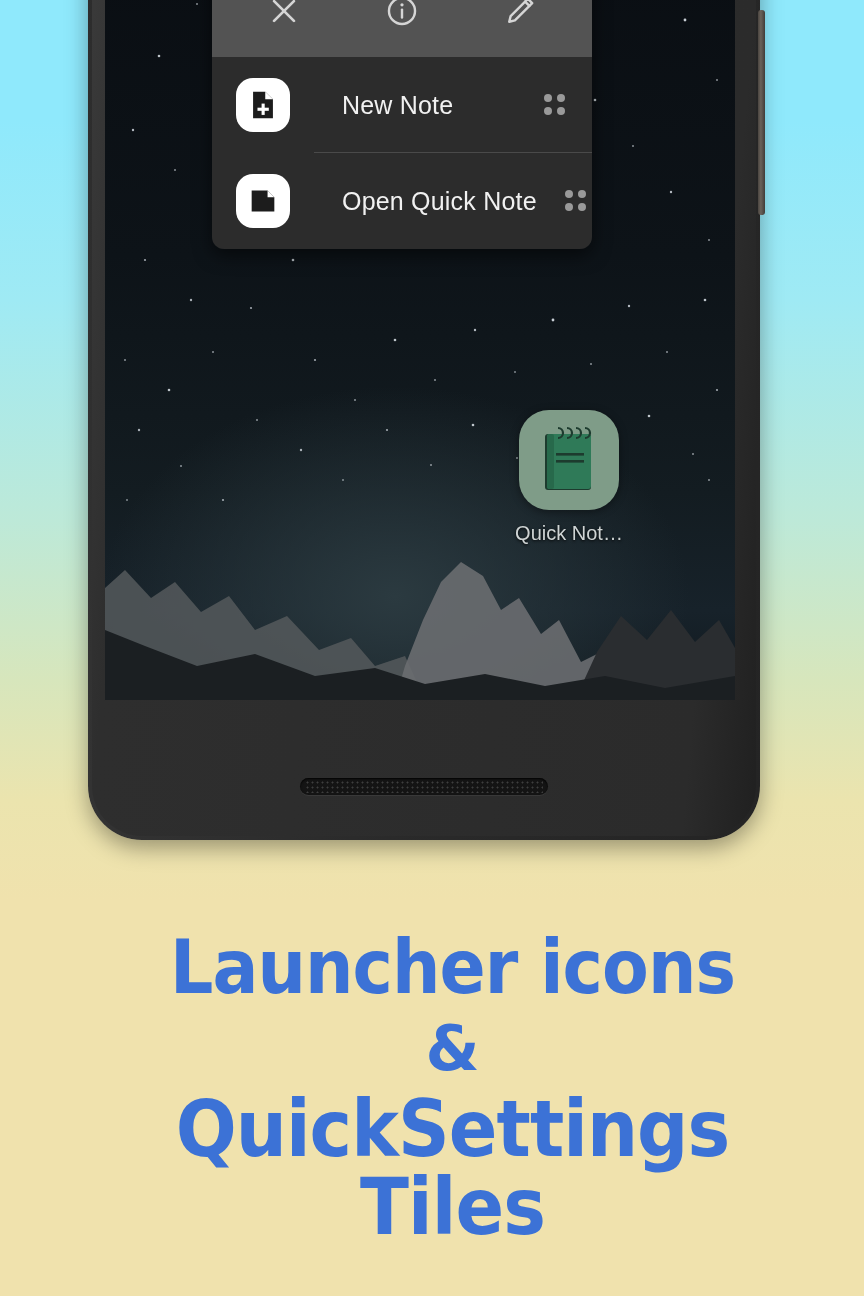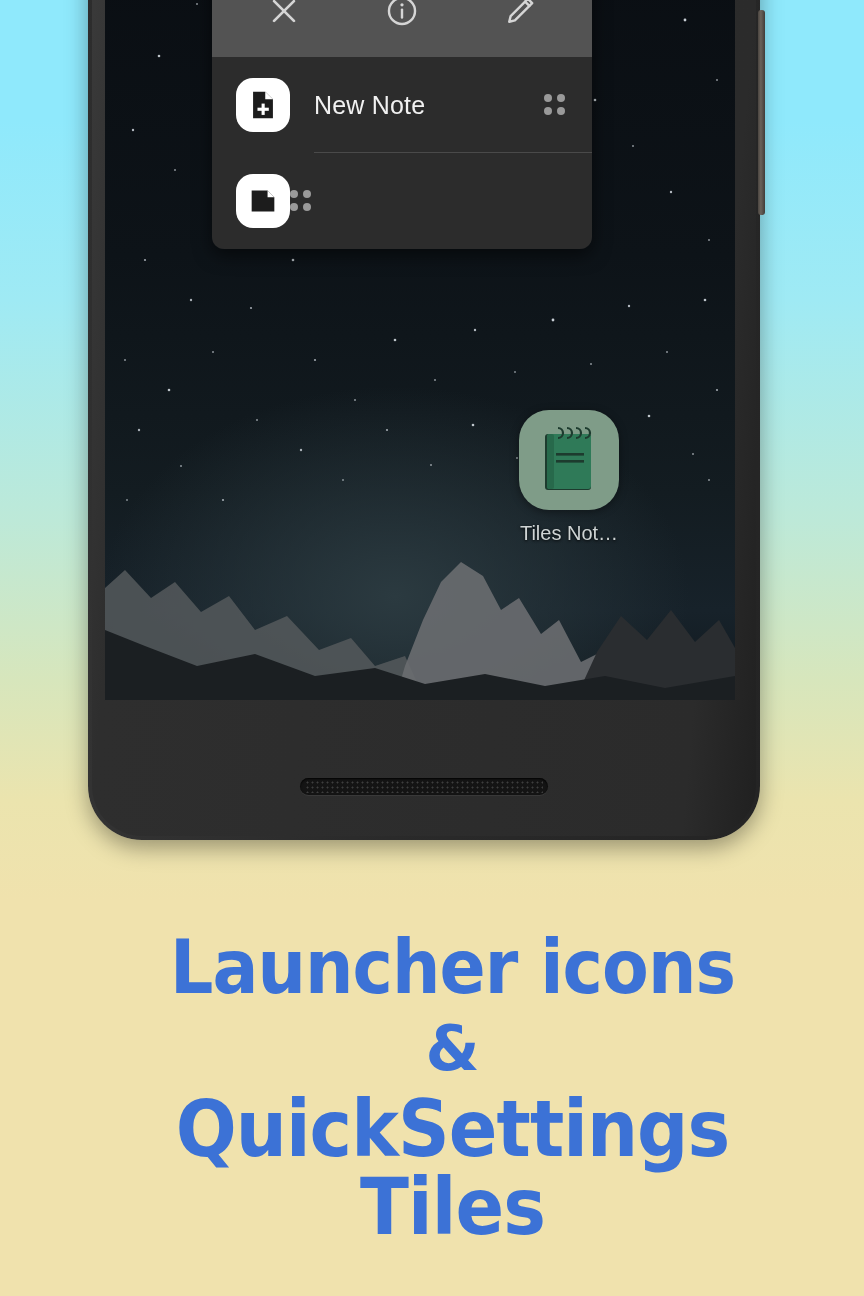--- a/index.html
+++ b/index.html
@@ -123,20 +123,21 @@
 
   #popup-items { background: #2c2c2c; }
 
   .popup-row {
     position: relative;
     display: flex;
     align-items: center;
     height: 96px;
     padding: 0 26px 0 24px;
     cursor: pointer;
+    gap: 28px;
   }
   .row-icon {
     width: 54px; height: 54px;
     flex: 0 0 54px;
     background: #ffffff;
     border-radius: 17px;
     display: flex;
     align-items: center;
     justify-content: center;
   }
@@ -311,21 +312,21 @@
             <rect x="18" y="28" width="28" height="2.6" fill="#1d3b2e"></rect>
             <rect x="18" y="35" width="28" height="2.6" fill="#1d3b2e"></rect>
             <g stroke="#1d3b2e" stroke-width="2.2" fill="none">
               <path d="M20,3 a4,4 0 0 1 0,10"></path>
               <path d="M29,3 a4,4 0 0 1 0,10"></path>
               <path d="M38,3 a4,4 0 0 1 0,10"></path>
               <path d="M47,3 a4,4 0 0 1 0,10"></path>
             </g>
           </svg>
         </div>
-        <div id="app-label">Tiles Not…</div>
+        <div id="app-label">Quick Not…</div>
       </div>
 
       <div id="shortcut-popup">
 
         <div id="popup-toolbar">
           <div class="toolbar-icon">
             <svg width="34" height="34" viewBox="0 0 24 24" fill="none" stroke="#d5d5d5" stroke-width="1.9" stroke-linecap="round">
               <line x1="5" y1="5" x2="19" y2="19"></line>
               <line x1="19" y1="5" x2="5" y2="19"></line>
             </svg>
@@ -367,20 +368,21 @@
           </div>
 
 
           <div class="popup-row">
             <div class="row-icon">
               <svg width="34" height="34" viewBox="0 0 24 24">
                 <path d="M4 4.6 h11.2 L20 9.4 V19.4 H4 Z" fill="#1c1c1c"></path>
                 <path d="M15.2 4.6 L20 9.4 h-4.8 Z" fill="#ffffff"></path>
               </svg>
             </div>
+            <div class="row-label">Open Quick Note</div>
             <div class="row-handle">
               <i></i>
                 <i></i>
                 <i></i>
                 <i></i>
             </div>
           </div>
 
         </div>
       </div>

